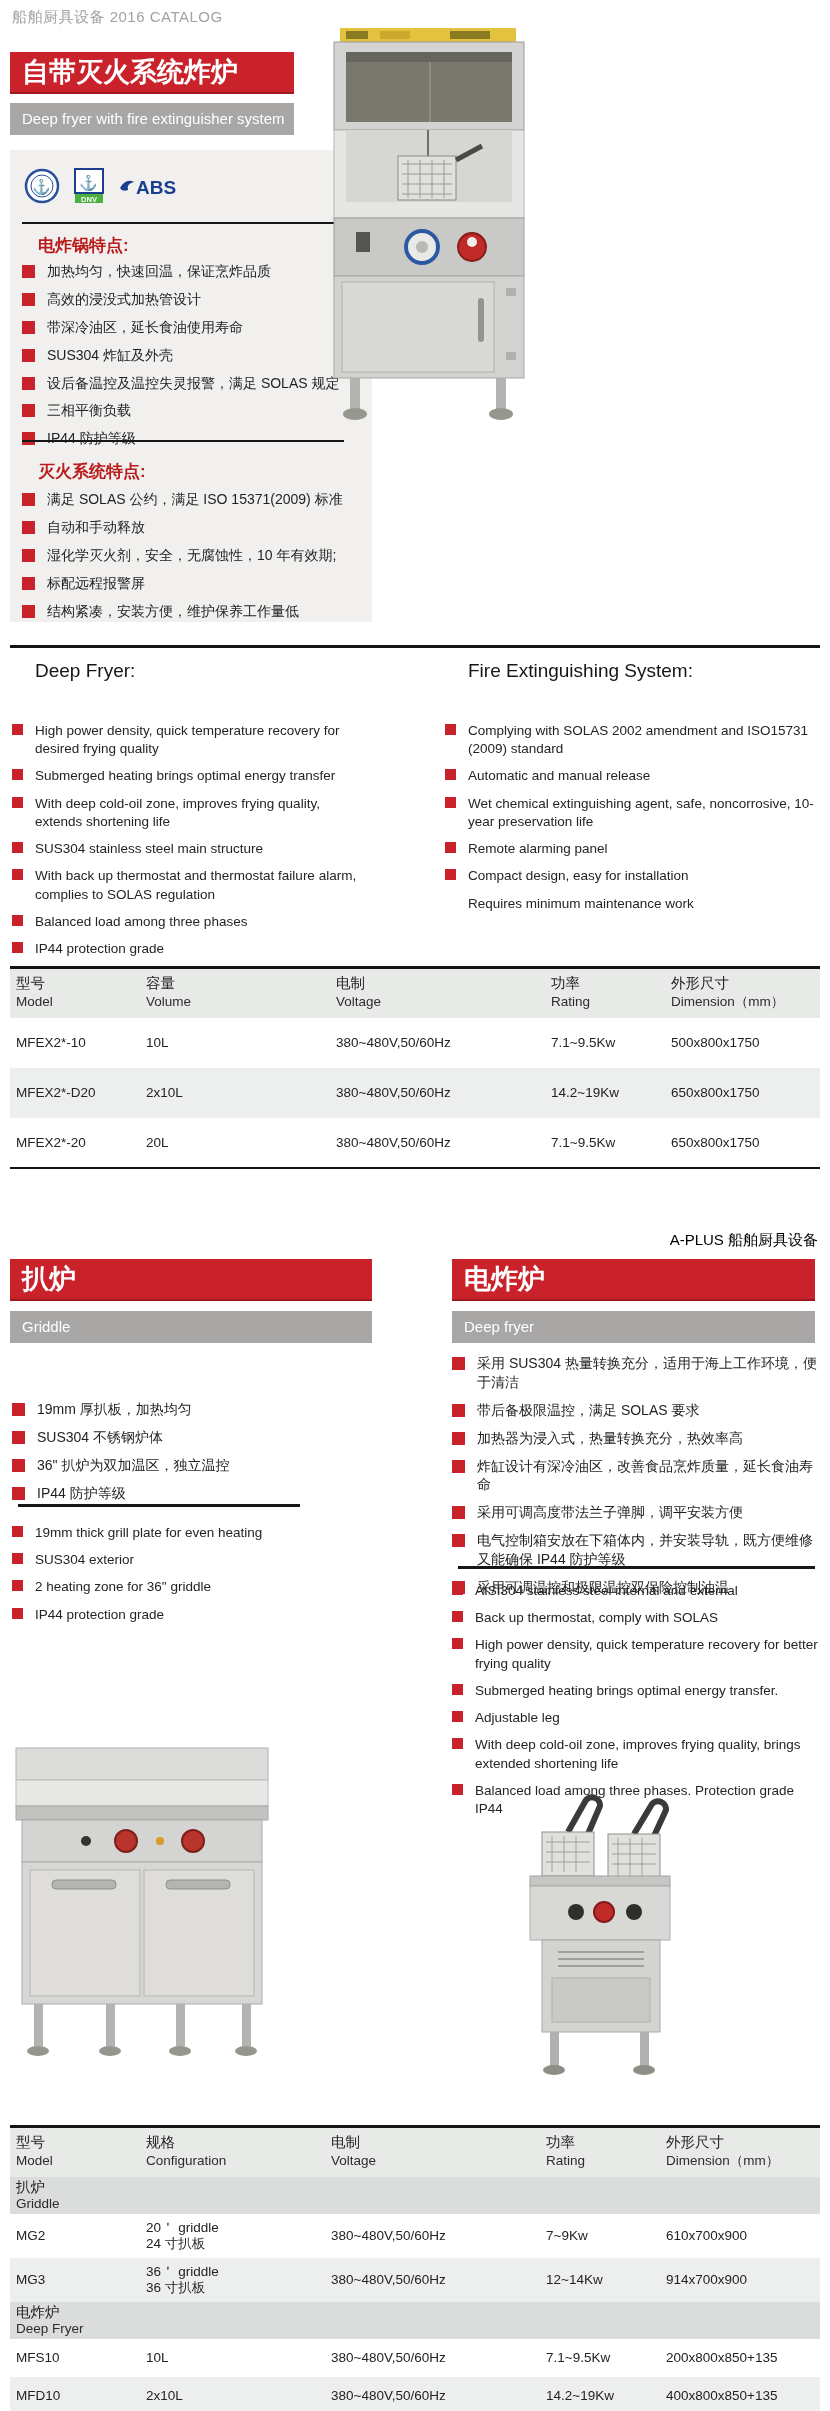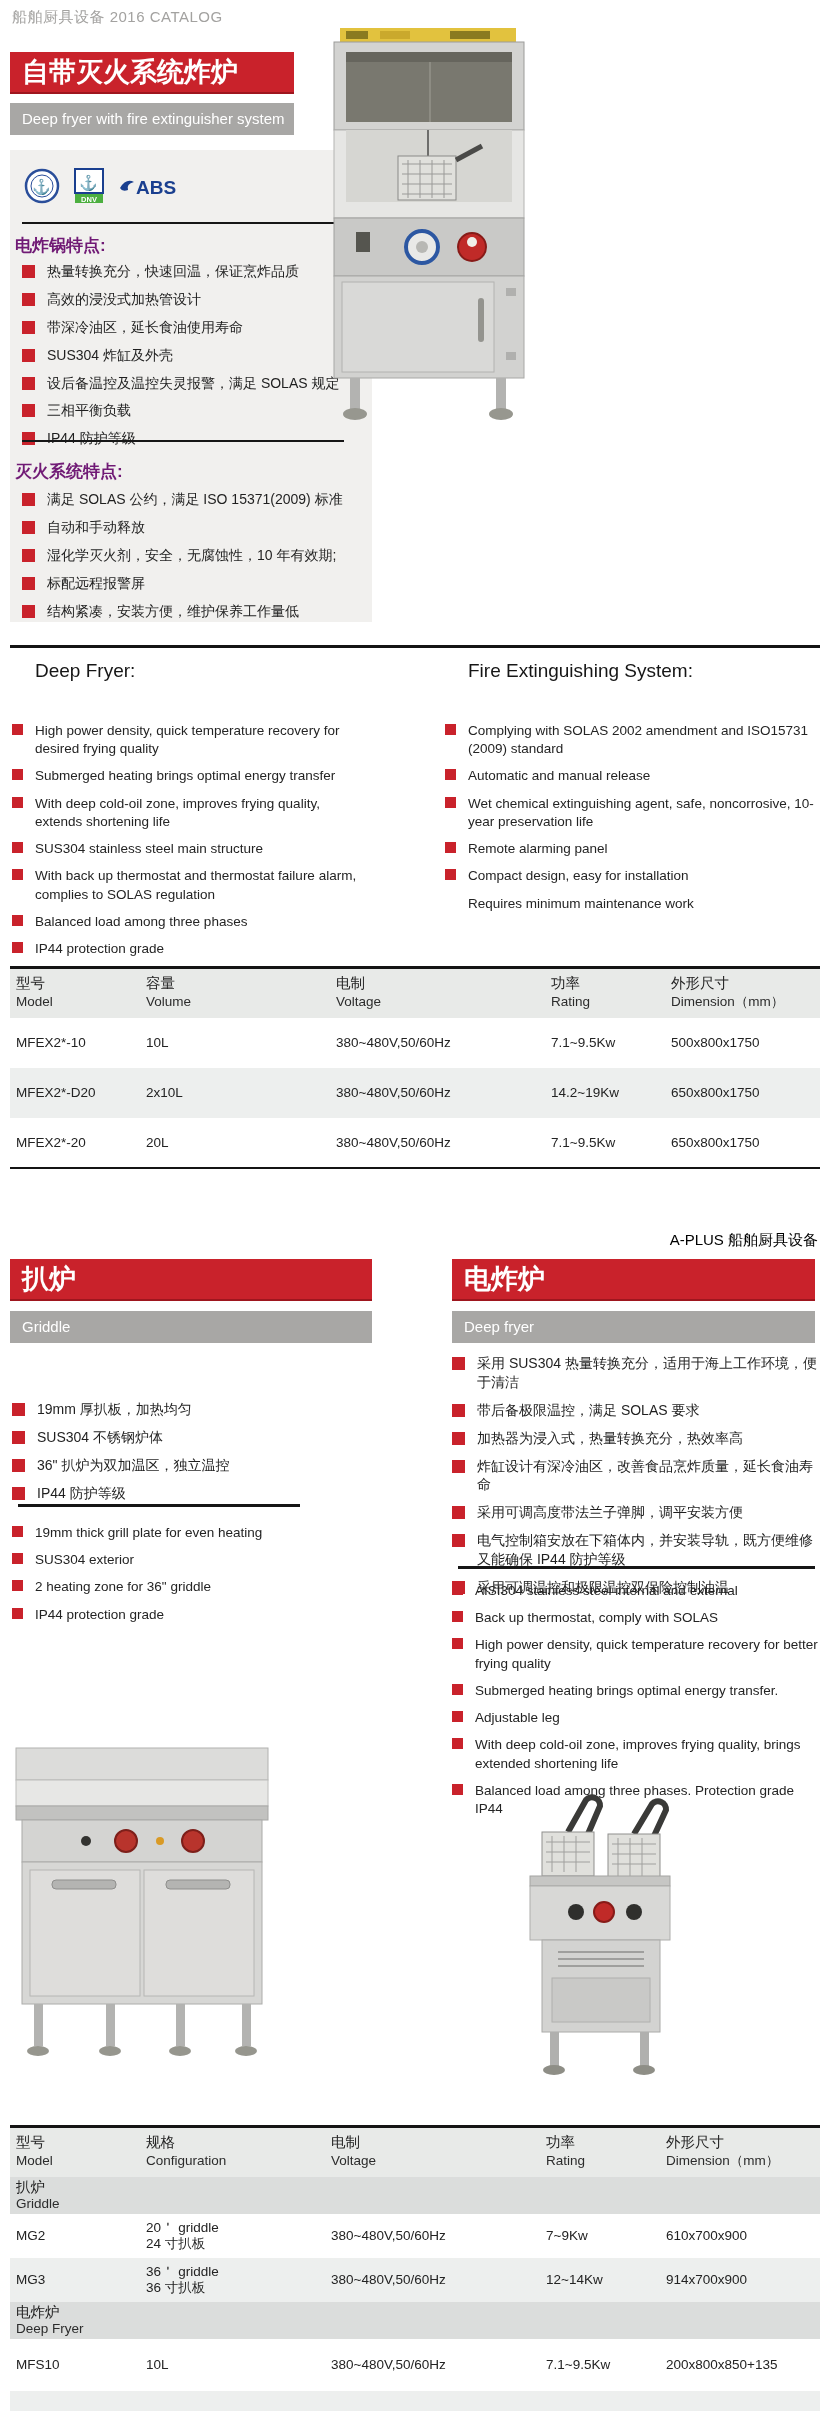--- a/index.html
+++ b/index.html
@@ -20,21 +20,21 @@
   .g-red{left:10px;top:1259px;width:362px;}
   .g-gray{left:10px;top:1311px;width:362px;}
   .f2-red{left:452px;top:1259px;width:363px;}
   .f2-gray{left:452px;top:1311px;width:363px;}
 
   
   .s1-panel{position:absolute;left:10px;top:150px;width:362px;height:472px;background:#f1f0ee;box-sizing:border-box;}
   .logos{position:absolute;left:14px;top:16px;height:40px;display:flex;align-items:center;gap:14px;}
   .hr-black{position:absolute;left:12px;height:2px;background:#161616;}
   .panel .hr1{top:72px;width:322px;}
-  .panel-h{position:absolute;left:5px;font-size:17px;font-weight:bold;color:#701a75;}
+  .panel-h{position:absolute;left:28px;font-size:17px;font-weight:bold;color:#b91c1c;}
   .ph1{top:84px;} .ph2{top:310px;}
   .hr2{top:290px;width:322px;}
 
   
   ul.blist{list-style:none;margin:0;padding:0;position:absolute;}
   ul.blist li{display:flex;align-items:flex-start;}
   .sq{flex:none;width:13px;height:13px;background:#c9222b;margin-right:12px;margin-top:3px;}
   .sq.sm{width:11px;height:11px;margin-top:2px;}
   .sq.hid{visibility:hidden;}
   ul.cn li{font-size:14px;line-height:1.35;margin-bottom:9px;color:#1f1f1f;}
@@ -65,21 +65,21 @@
   
   .spec{position:absolute;left:10px;width:810px;border-collapse:collapse;
         border-top:3px solid #141414;border-bottom:2px solid #141414;}
   .t1{top:966px;} .t2{top:2125px;}
   .spec th{background:#e8eae8;text-align:left;font-weight:normal;padding:6px 6px 8px 6px;vertical-align:top;}
   .th-cn{font-size:14.5px;color:#232323;line-height:17px;}
   .th-en{font-size:13.5px;color:#2c2c2c;line-height:17px;margin-top:1px;}
   .spec td{font-size:13.5px;color:#232323;padding:2px 6px;vertical-align:middle;line-height:16px;}
   tr.data{height:50px;}
   tr.data2{height:44px;}
-  tr.data3{height:52px;}
+  tr.data3{height:38px;}
   tr.shaded{background:#edefee;}
   tr.group td{background:#dbdddc;padding:3px 6px;}
   tr.group .th-cn,tr.group .th-en{line-height:15px;}
 
   
   .photo{position:absolute;}
   .s1-photo{left:310px;top:26px;}
   .g-photo{left:8px;top:1738px;}
   .f2-photo{left:488px;top:1792px;}
 </style>
@@ -110,21 +110,21 @@
         <path d="M2 16 q6 -10 14 -6 q-8 2 -6 8 q-6 2 -8 -2 z" fill="#1a3f8f"></path>
         <text x="18" y="22" font-size="19" font-weight="bold" fill="#1a3f8f">ABS</text>
       </svg>
     </div>
 
     <div class="hr-black hr1"></div>
     <div class="panel-h ph1">电炸锅特点:</div>
     <ul class="blist cn l1">
       <li>
           <span class="sq"></span>
-          <span>热量转换充分，快速回温，保证烹炸品质</span>
+          <span>加热均匀，快速回温，保证烹炸品质</span>
         </li>
       <li>
           <span class="sq"></span>
           <span>高效的浸没式加热管设计</span>
         </li>
       <li>
           <span class="sq"></span>
           <span>带深冷油区，延长食油使用寿命</span>
         </li>
       <li>

